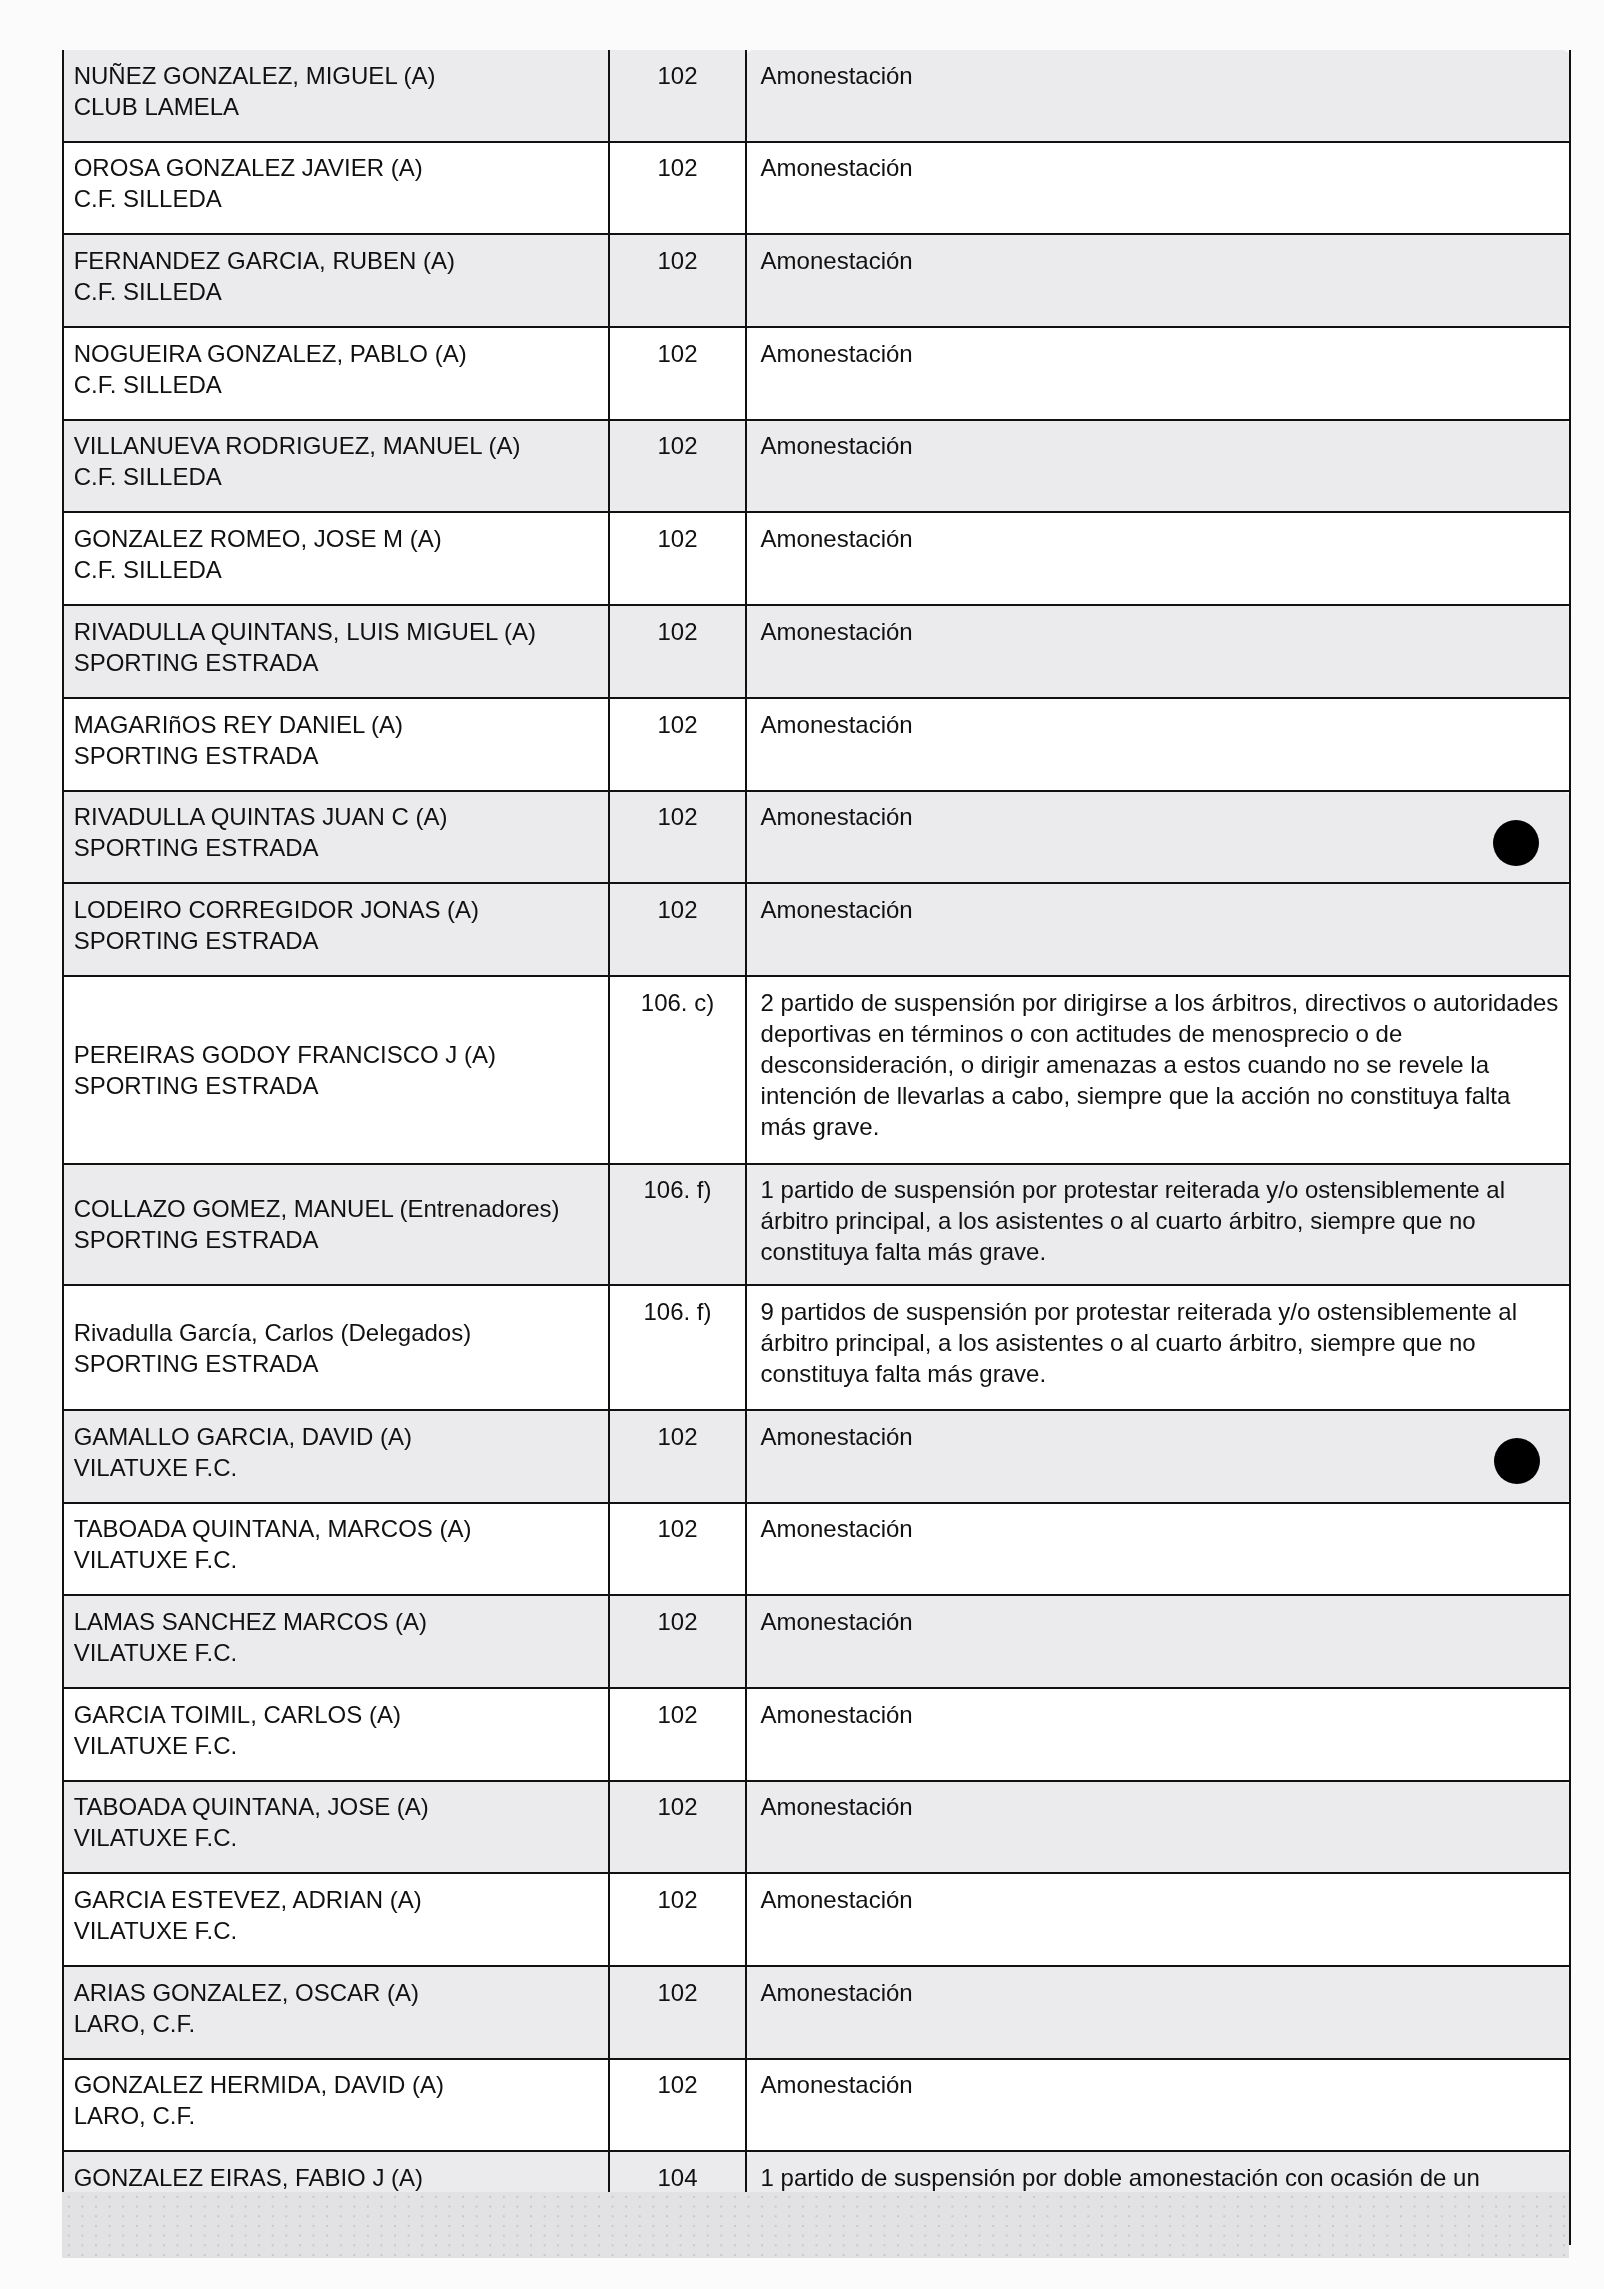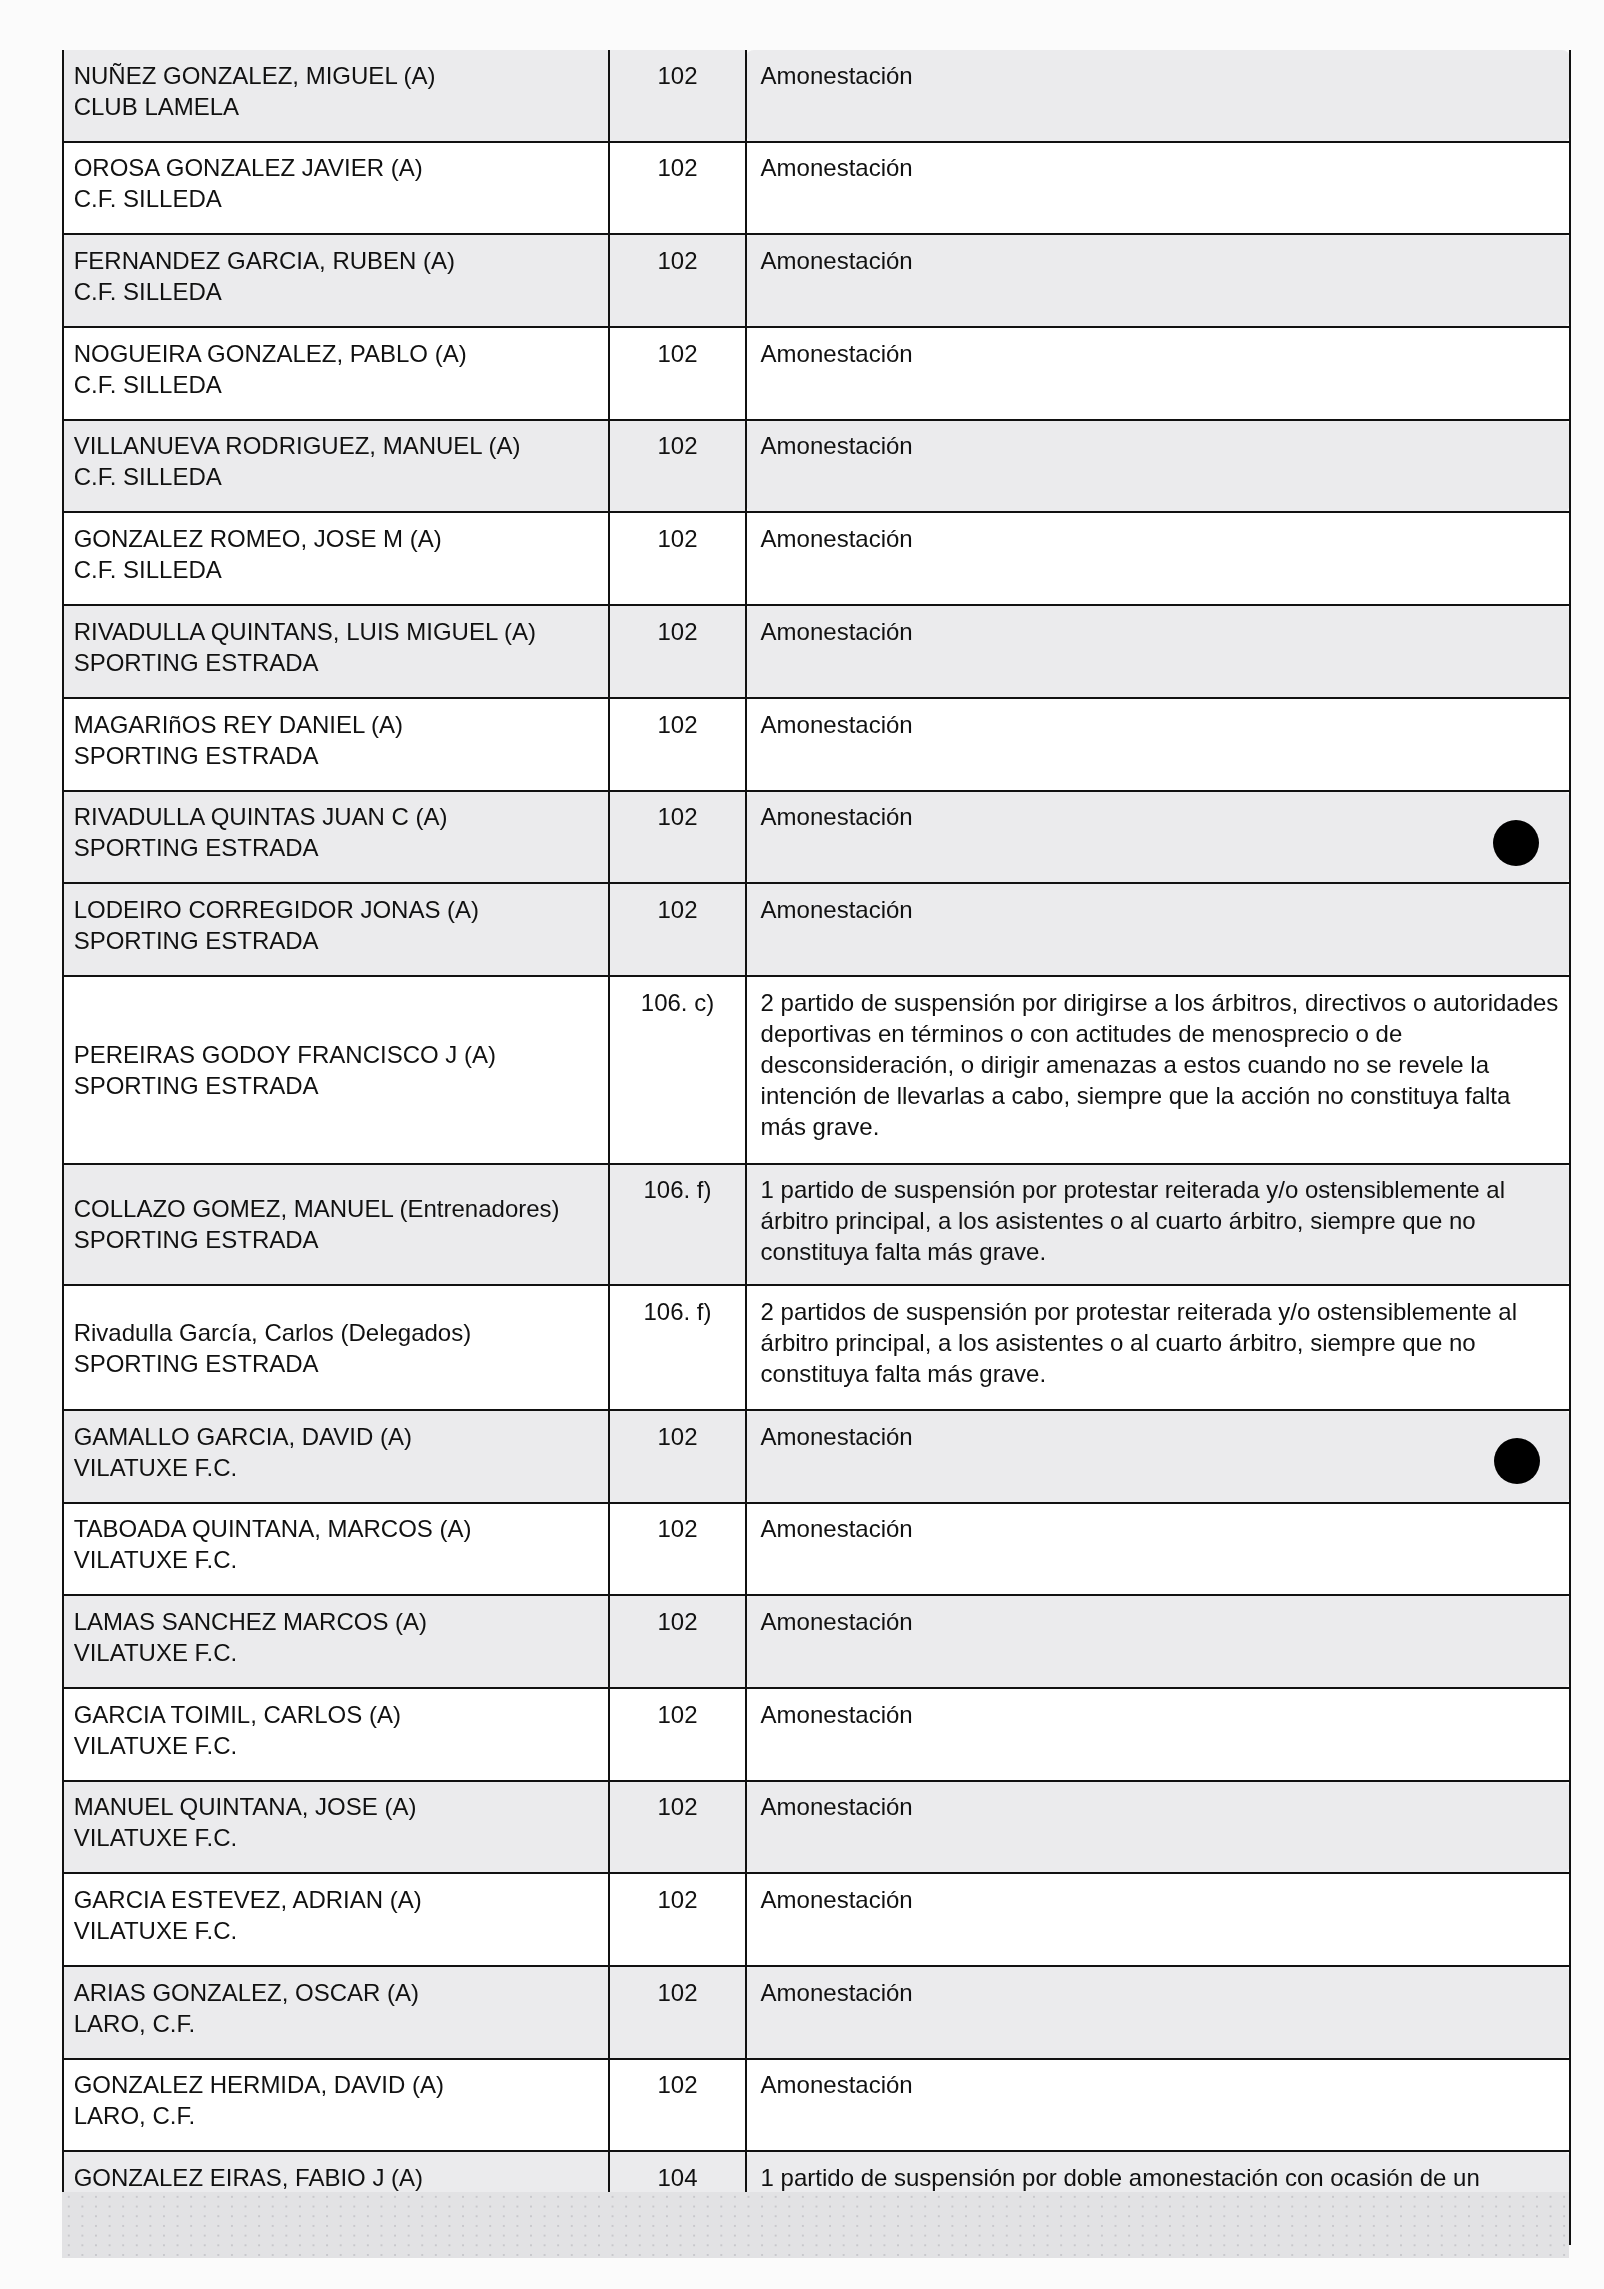--- a/index.html
+++ b/index.html
@@ -182,21 +182,21 @@
           <td class="desc-cell">1 partido de suspensión por protestar reiterada y/o ostensiblemente al árbitro principal, a los asistentes o al cuarto árbitro, siempre que no constituya falta más grave.</td>
         </tr>
         <tr class="plain mid2 tall-center">
           <td class="name-cell">
             <div>
               <span class="line">Rivadulla García, Carlos (Delegados)</span>
               <span class="line">SPORTING ESTRADA</span>
             </div>
           </td>
           <td class="art-cell">106. f)</td>
-          <td class="desc-cell">2 partidos de suspensión por protestar reiterada y/o ostensiblemente al árbitro principal, a los asistentes o al cuarto árbitro, siempre que no constituya falta más grave.</td>
+          <td class="desc-cell">9 partidos de suspensión por protestar reiterada y/o ostensiblemente al árbitro principal, a los asistentes o al cuarto árbitro, siempre que no constituya falta más grave.</td>
         </tr>
         <tr class="shade std">
           <td class="name-cell">
             <div>
               <span class="line">GAMALLO GARCIA, DAVID (A)</span>
               <span class="line">VILATUXE F.C.</span>
             </div>
           </td>
           <td class="art-cell">102</td>
           <td class="desc-cell">Amonestación</td>
@@ -227,21 +227,21 @@
               <span class="line">GARCIA TOIMIL, CARLOS (A)</span>
               <span class="line">VILATUXE F.C.</span>
             </div>
           </td>
           <td class="art-cell">102</td>
           <td class="desc-cell">Amonestación</td>
         </tr>
         <tr class="shade std">
           <td class="name-cell">
             <div>
-              <span class="line">MANUEL QUINTANA, JOSE (A)</span>
+              <span class="line">TABOADA QUINTANA, JOSE (A)</span>
               <span class="line">VILATUXE F.C.</span>
             </div>
           </td>
           <td class="art-cell">102</td>
           <td class="desc-cell">Amonestación</td>
         </tr>
         <tr class="plain std">
           <td class="name-cell">
             <div>
               <span class="line">GARCIA ESTEVEZ, ADRIAN (A)</span>

